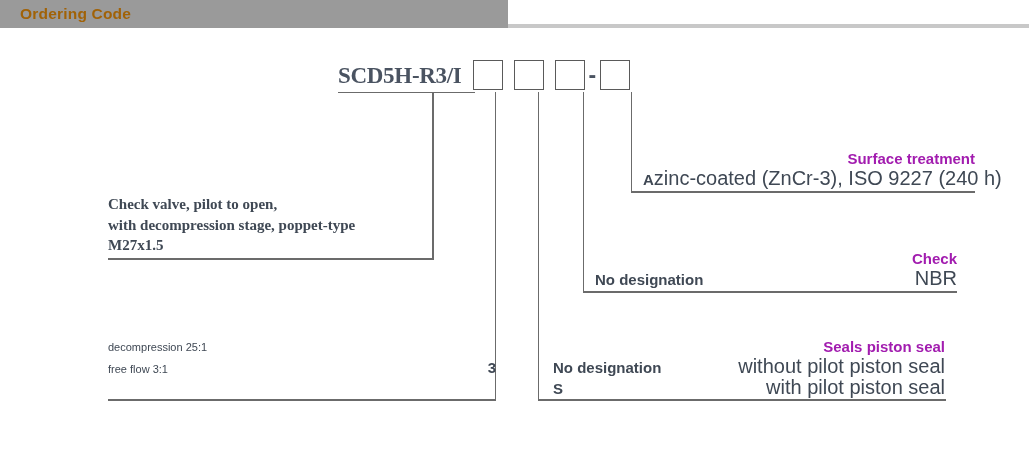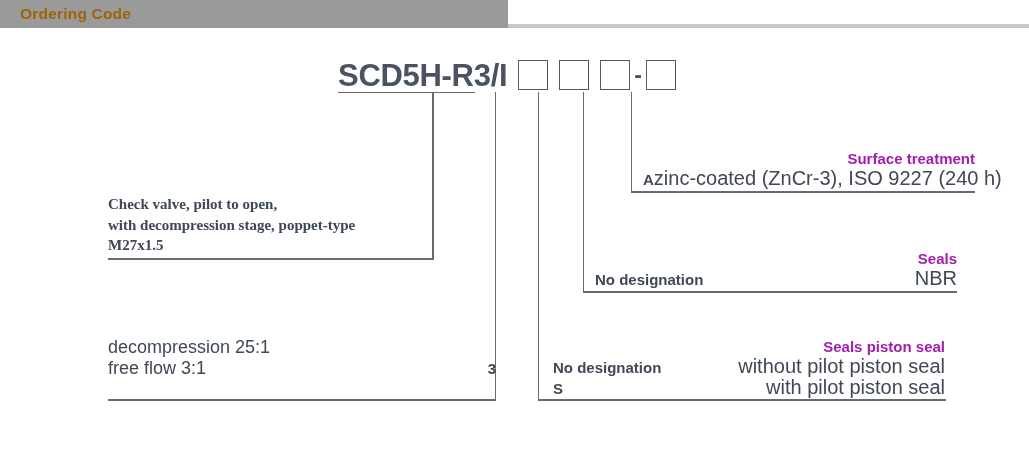--- a/index.html
+++ b/index.html
@@ -40,26 +40,27 @@
   }
 
   
   .code-wrap {
     position: absolute;
     left: 338px; top: 60px;
     display: flex;
     align-items: flex-start;
   }
   .code-text {
-    font-size: 31px;
+    font-size: 23px;
     font-weight: bold;
     color: #4a5361;
     letter-spacing: -0.3px;
     line-height: 32px;
     white-space: nowrap;
+    font-family: Liberation Serif, serif;
   }
   .code-box {
     width: 30px;
     height: 30px;
     border: 1.6px solid #5a5a5a;
     box-sizing: border-box;
     margin-left: 11px;
     background: #fff;
   }
   .code-box.after-dash { margin-left: 0; }
@@ -114,21 +115,21 @@
   }
   .plain-bold {
     font-size: 15px;
     font-weight: bold;
     color: #3f4854;
     line-height: 20.5px;
     white-space: nowrap;
     font-family: Liberation Serif, serif;
   }
   .plain {
-    font-size: 18px;
+    font-size: 11px;
     font-weight: normal;
     color: #3f4854;
     line-height: 20.5px;
     white-space: nowrap;
   }
 </style>
 </head>
 <body>
 
 <div class="header-bar"></div>
@@ -188,21 +189,21 @@
     <span class="code-col">No designation</span>
     <span class="desc-col">without pilot piston seal</span>
   </div>
   <div class="row">
     <span class="code-col">S</span>
     <span class="desc-col">with pilot piston seal</span>
   </div>
 </div>
 
 <div class="block" style="left:595px; top:249px; width:362px;">
-  <div class="title-line">Seals</div>
+  <div class="title-line">Check</div>
   <div class="row">
     <span class="code-col">No designation</span>
     <span class="desc-col">NBR</span>
   </div>
 </div>
 
 <div class="block" style="left:643px; top:149px; width:332px;">
   <div class="title-line">Surface treatment</div>
   <div class="row">
     <span class="code-col">A</span>

